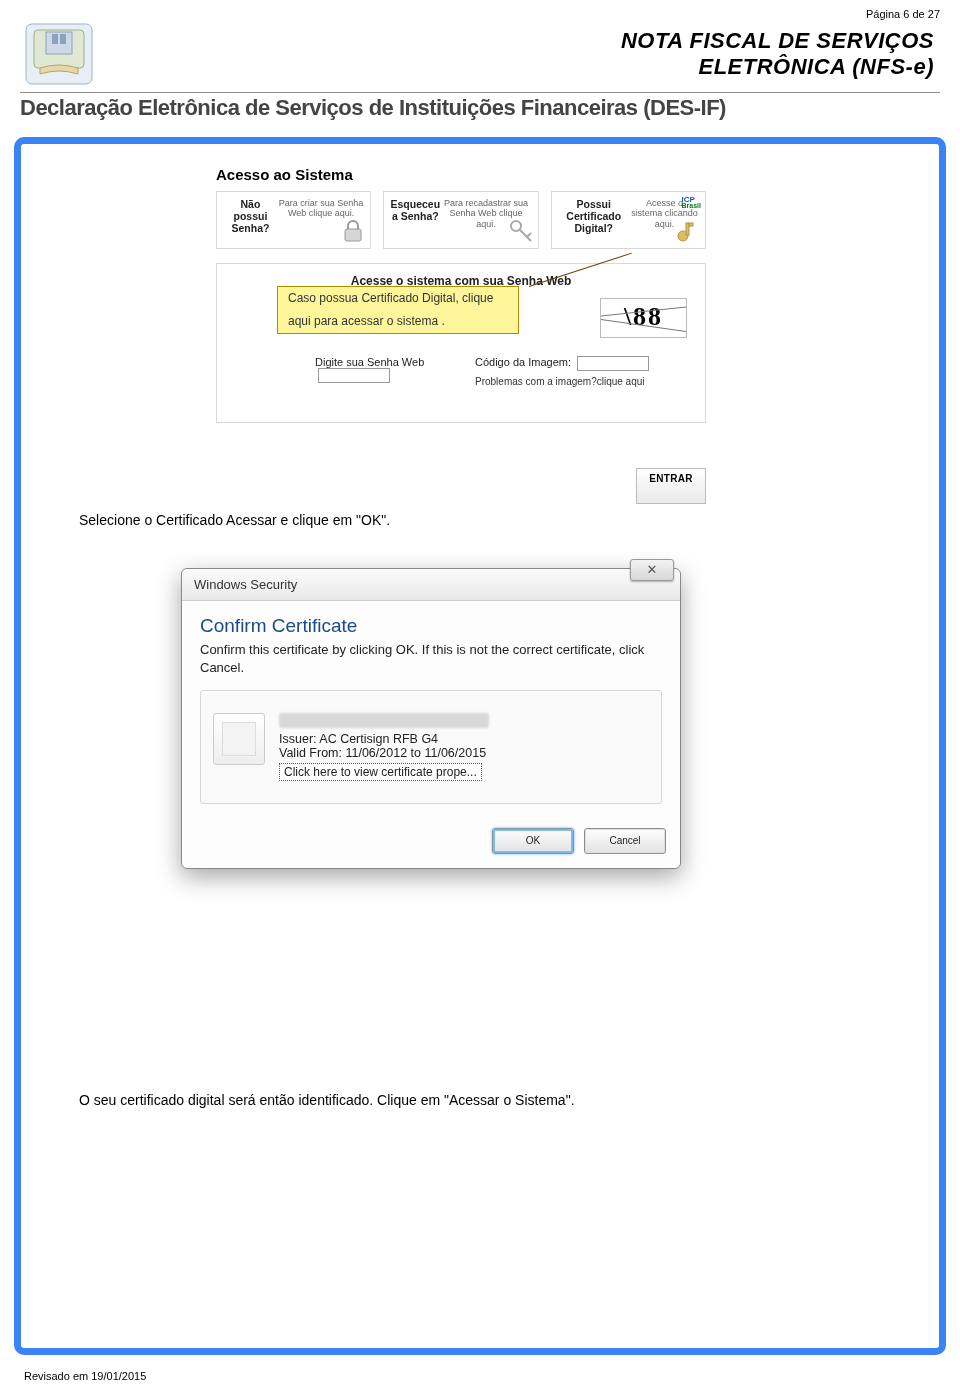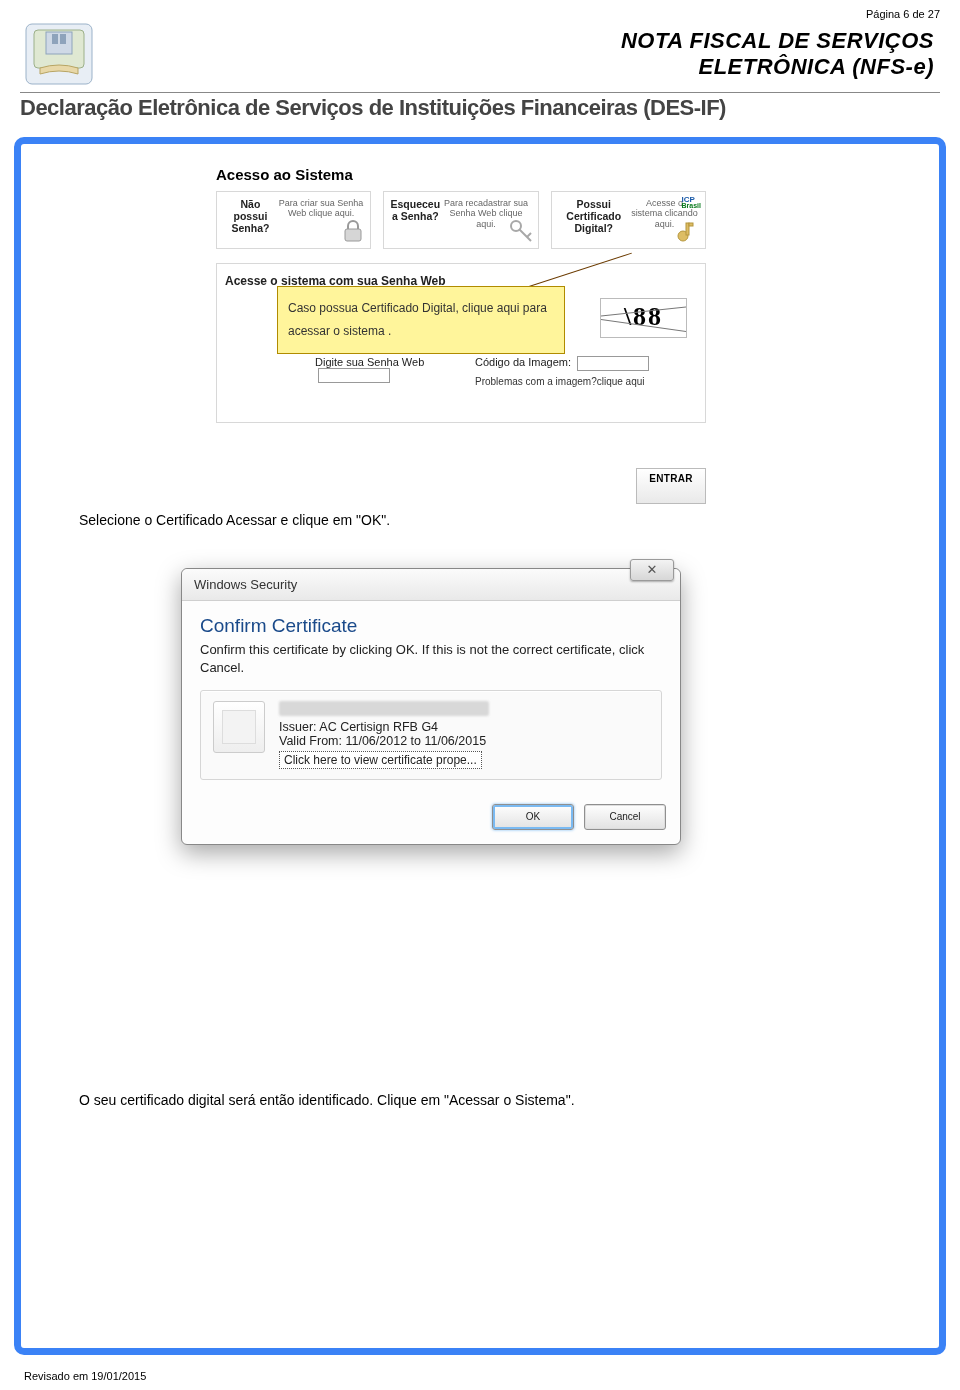--- a/index.html
+++ b/index.html
@@ -139,34 +139,34 @@
   .login-panel {
     border: 1px solid #d8d8d8;
     background: #fff;
     height: 160px;
     position: relative;
     padding: 8px;
   }
   .login-title {
     font-weight: bold;
     font-size: 12px;
-    text-align: left;
+    text-align: center;
     color: #222;
     margin-top: 2px;
   }
   .callout {
     position: absolute;
     left: 60px;
     top: 22px;
-    width: 288px;
+    width: 242px;
     background: #fff59b;
     border: 1px solid #b08b00;
     font-size: 12px;
     color: #333;
-    padding: 10px 10px;
+    padding: 0 10px;
     line-height: 1.9;
     z-index: 3;
   }
   .callout-line {
     position: absolute;
     left: 312px;
     top: 22px;
     width: 108px;
     height: 1px;
     border-top: 1.5px solid #6b3b00;
@@ -305,21 +305,21 @@
   .win-msg {
     font-size: 13px;
     color: #222;
     line-height: 1.35;
   }
   .cert-box {
     margin-top: 14px;
     border: 1px solid #d6d6d6;
     border-radius: 3px;
     background: #fafafa;
-    padding: 10px 12px;
+    padding: 22px 12px;
     display: flex;
     gap: 14px;
     align-items: flex-start;
     box-shadow: inset 0 1px 0 #fff;
   }
   .cert-thumb {
     width: 52px;
     height: 52px;
     border: 1px solid #ccc;
     background: linear-gradient(#fff,#eee);

